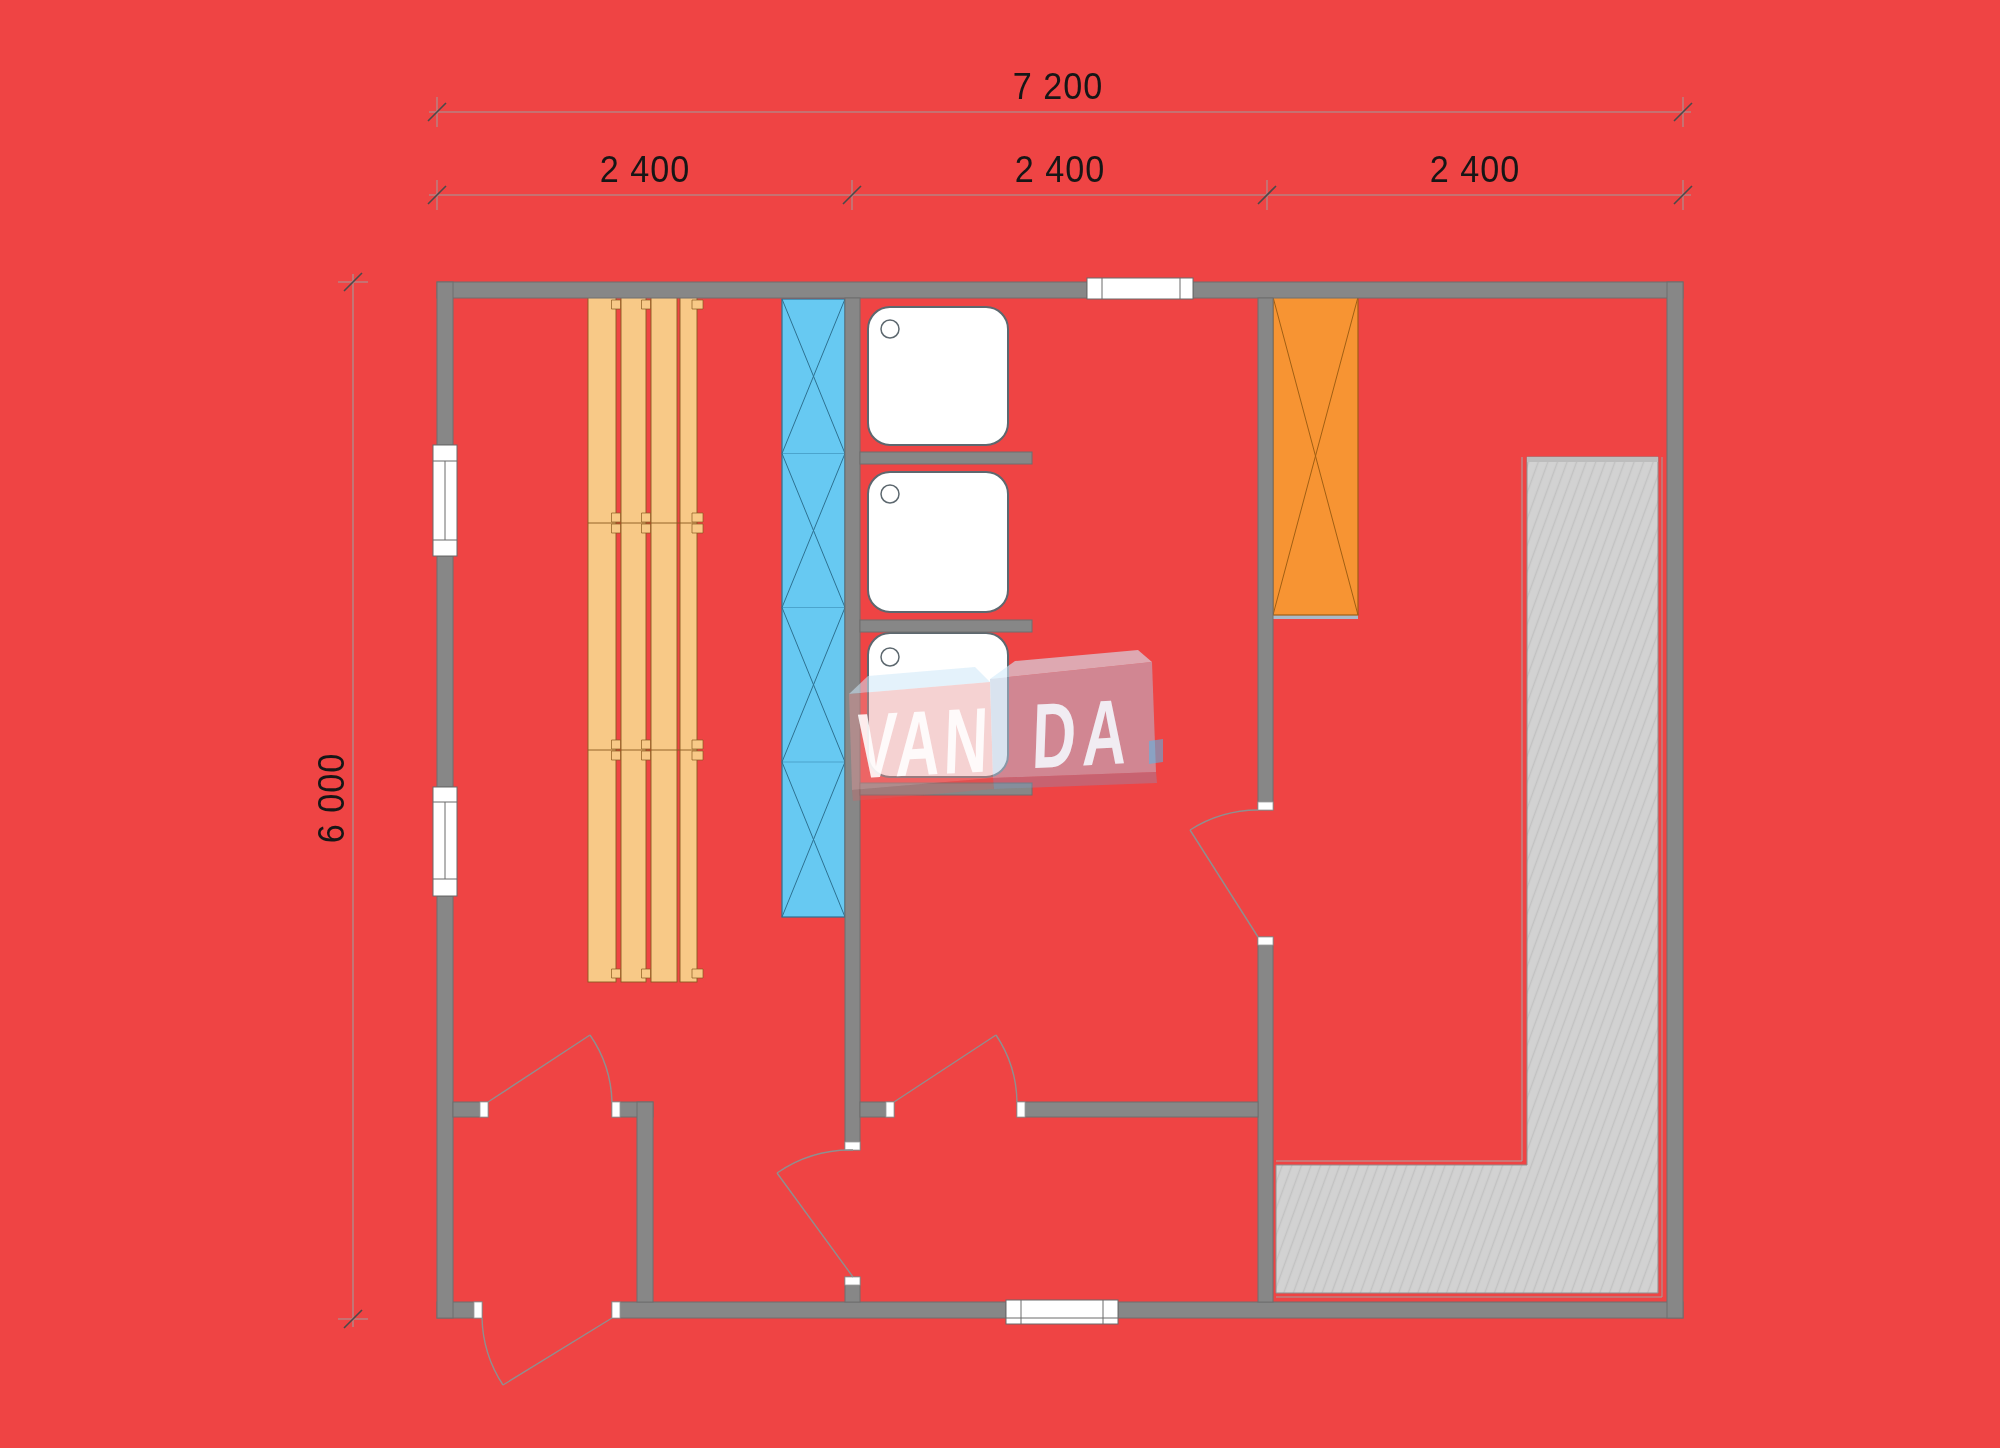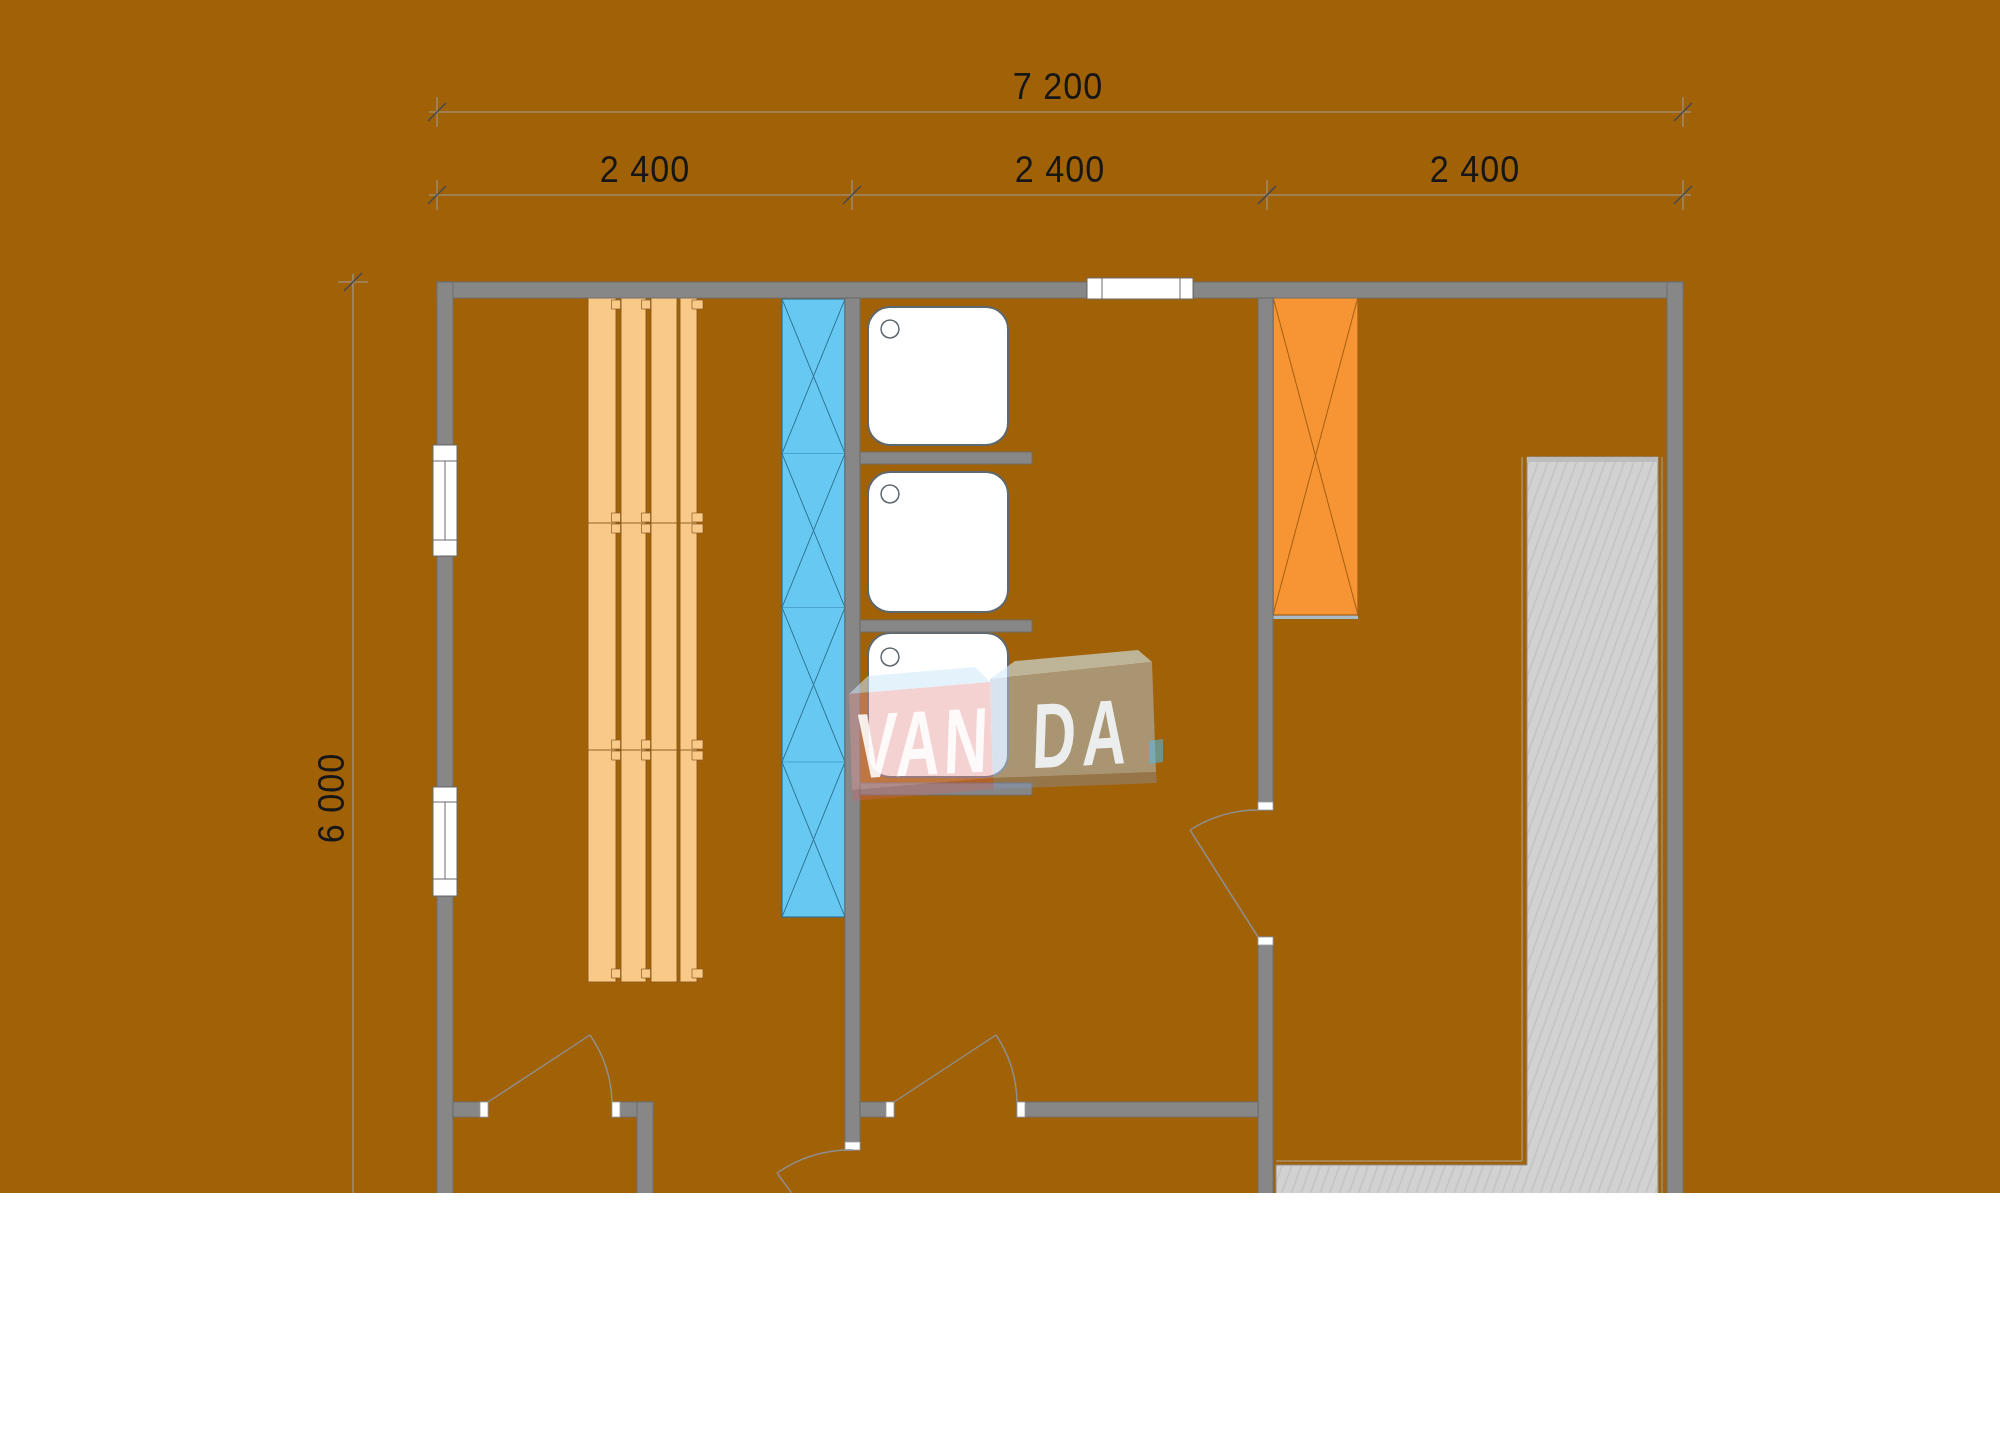--- a/index.html
+++ b/index.html
@@ -1,16 +1,16 @@
 <!DOCTYPE html>
 <html><head>
 <meta charset="utf-8">
 <style>
   html,body{margin:0;padding:0;background:#fff;}
-  #stage{position:relative;width:2000px;height:1193px;background:#a16207;overflow:hidden;
+  #stage{position:relative;width:2000px;height:1448px;background:#ef4444;overflow:hidden;
          font-family:"Liberation Sans", sans-serif;}
   #plan-svg{position:absolute;left:0;top:0;}
   .dimlabel{position:absolute;width:200px;text-align:center;font-size:36px;color:#161616;
             letter-spacing:1px;transform:scaleX(.95);}
   .dimlabel.vert{transform:rotate(-90deg) scaleX(.95);}
   .logo-text{position:absolute;font-weight:bold;font-style:normal;font-size:92px;line-height:1;
              transform-origin:left top;white-space:nowrap;}
   #logo-van{left:858px;top:700px;color:rgba(255,255,255,.88);
             transform:rotate(-3deg) skewX(-5deg) scaleX(.66);letter-spacing:6px;}
   #logo-da{left:1034px;top:690px;color:rgba(245,250,255,.88);

